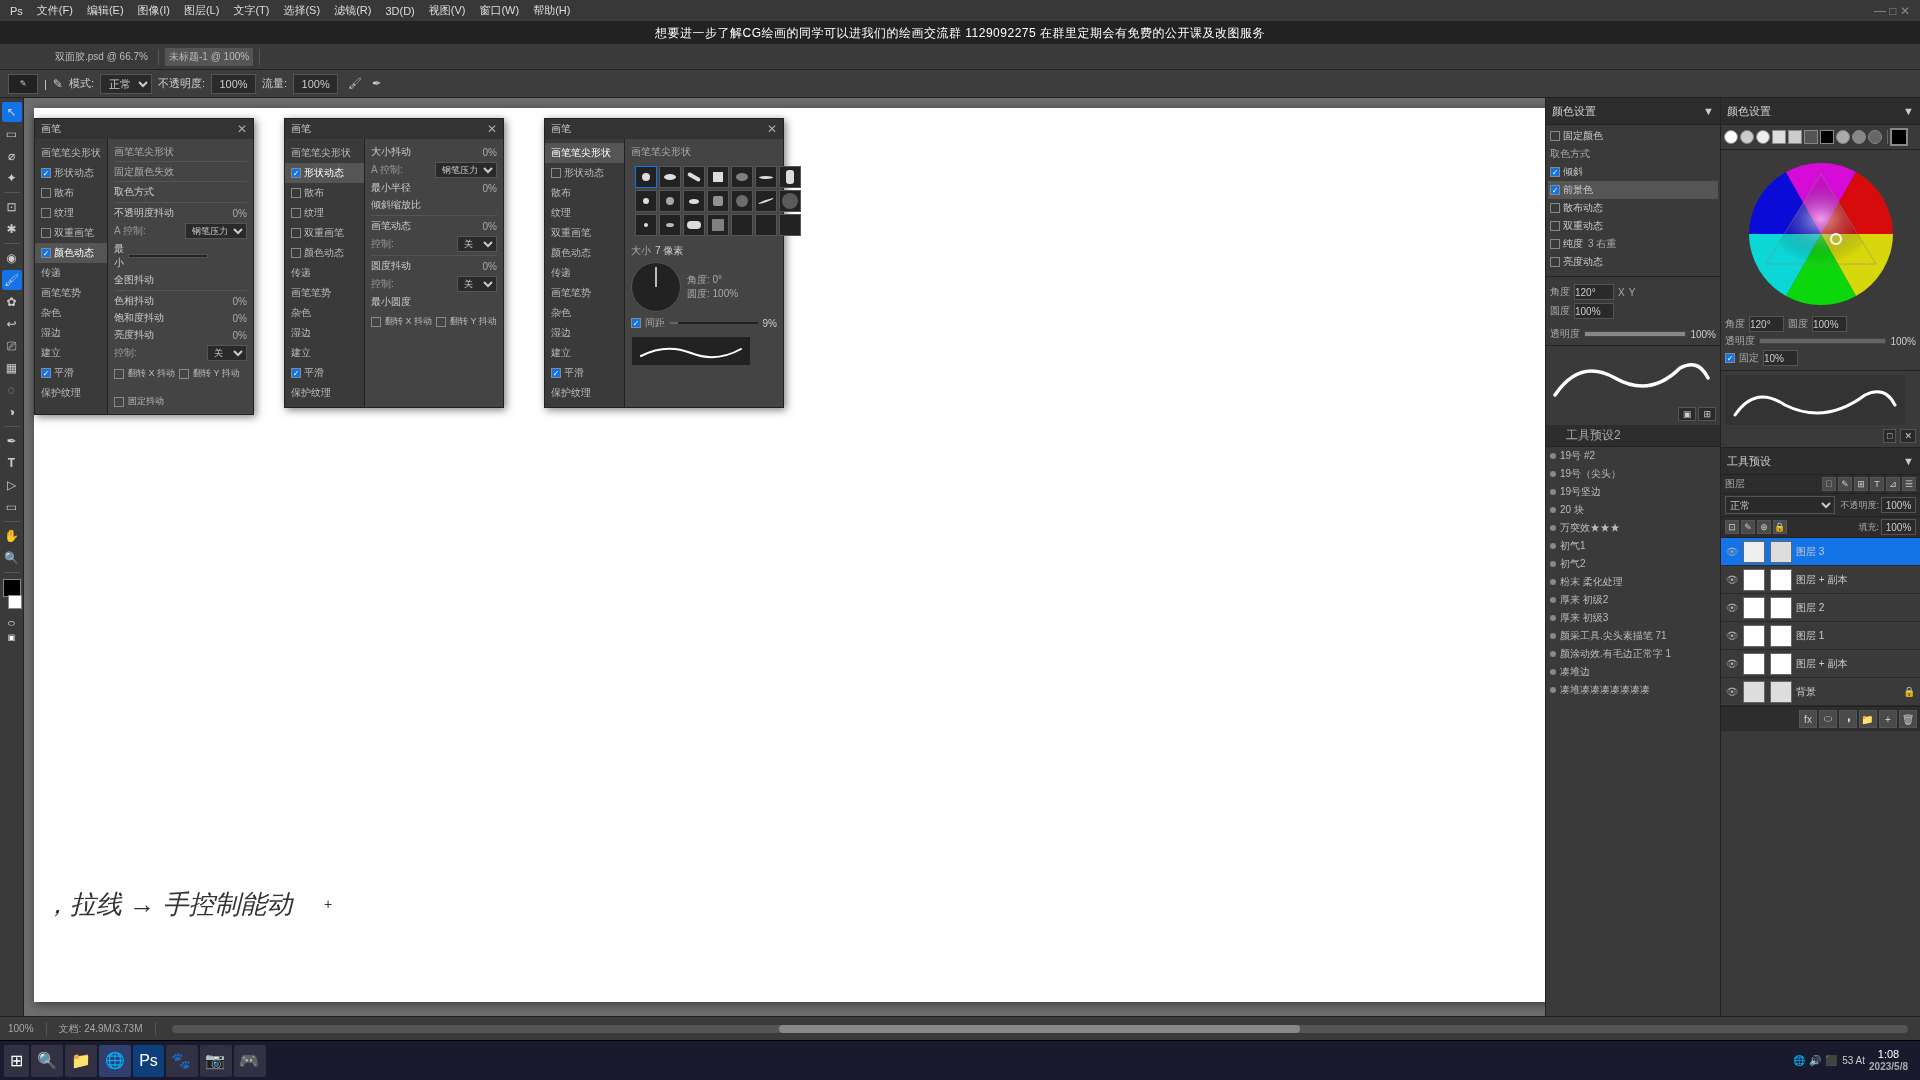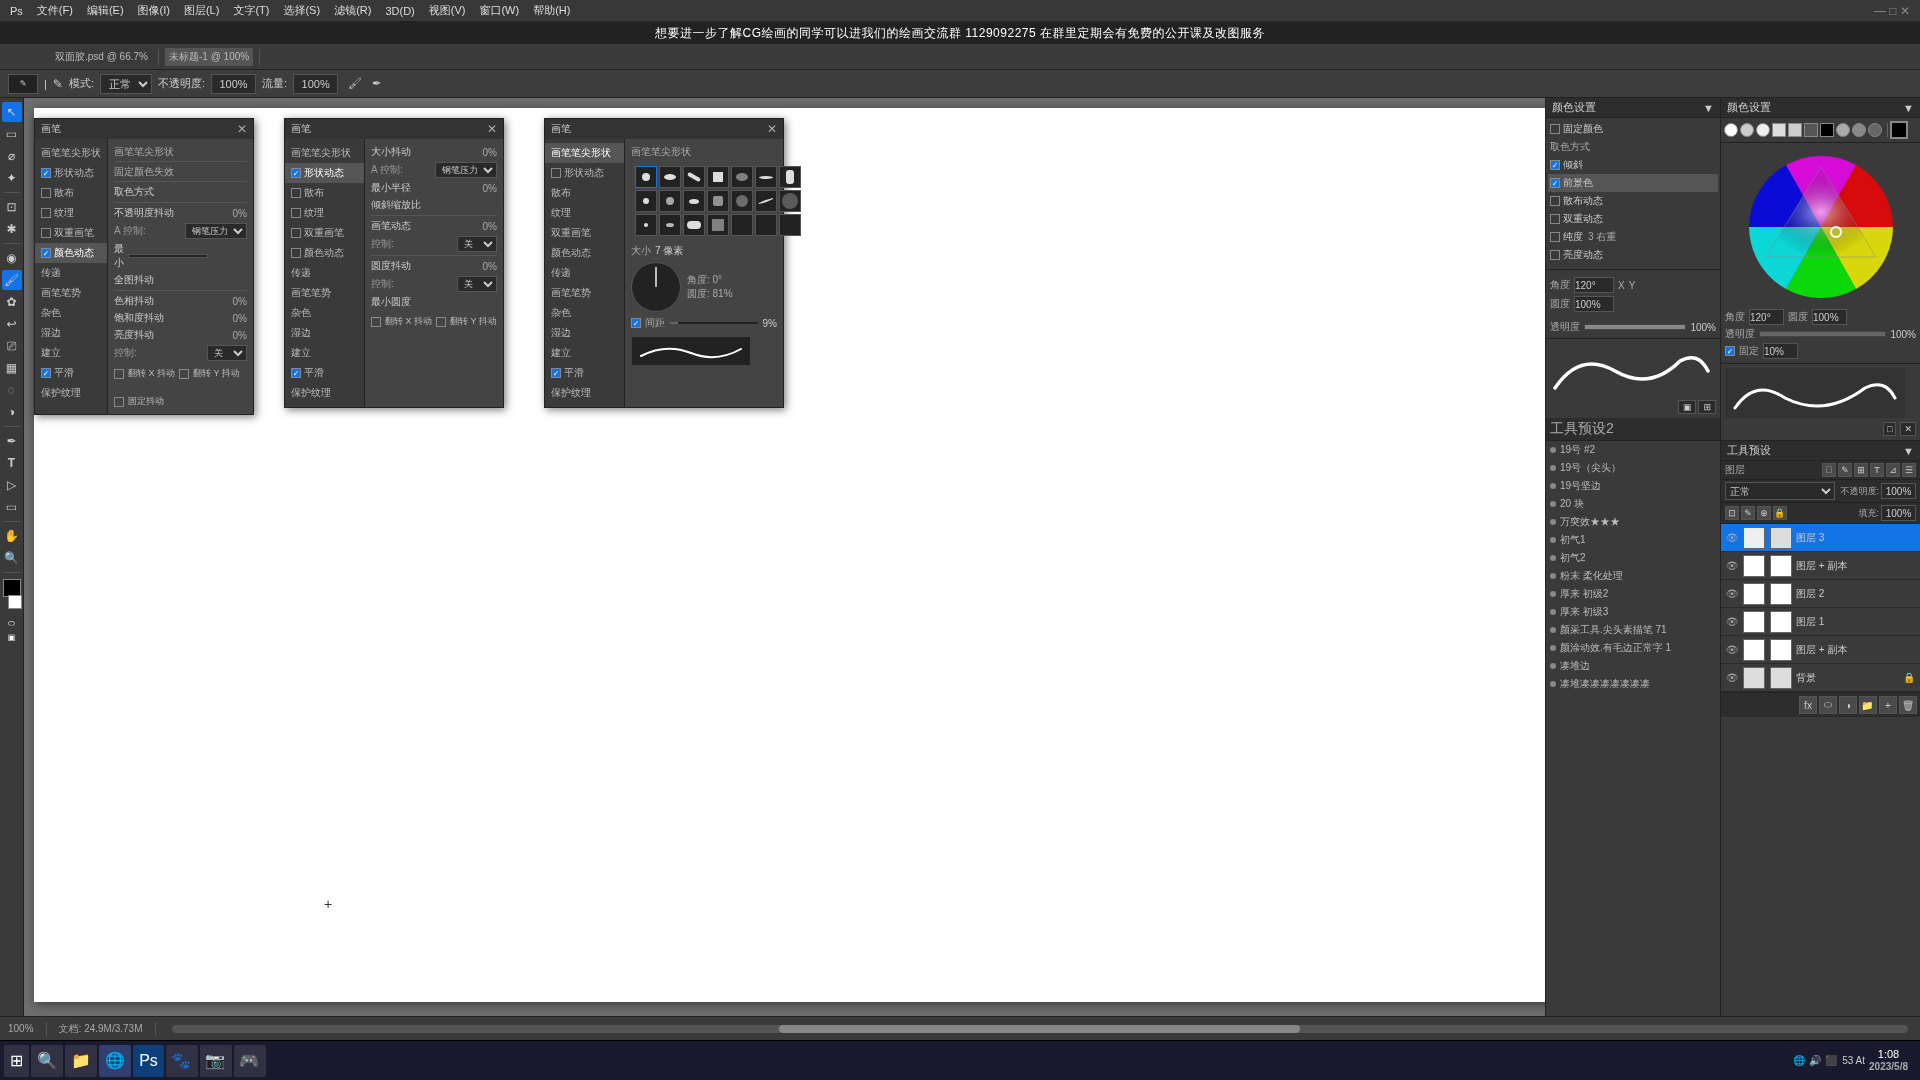--- a/index.html
+++ b/index.html
@@ -150,21 +150,21 @@
     #canvas-bg {
       position: absolute;
       top: 40px;
       left: 40px;
       right: 300px;
       bottom: 10px;
       background: #fff;
     }
     .panel-header {
       background: #2d2d2d;
-      height: 20px;
+      height: 27px;
       display: flex;
       align-items: center;
       padding: 0 6px;
       font-size: 11px;
       color: #ccc;
       cursor: pointer;
       border-bottom: 1px solid #222;
       justify-content: space-between;
     }
     .brush-list-item {
@@ -803,21 +803,21 @@
               <span style="font-size:10px; color:#aaa;">大小</span>
               <span style="font-size:10px; color:#ccc;">7 像素</span>
             </div>
 
             <div style="display:flex; align-items:center; gap:6px; margin:4px 0;">
               <div style="position:relative; width:50px; height:50px; background:#222; border:1px solid #555; border-radius:50%;">
                 <div style="position:absolute; width:2px; height:20px; background:#bbb; top:50%; left:50%; transform:translate(-50%,-100%) rotate(0deg); transform-origin: bottom center;"></div>
               </div>
               <div>
                 <div style="font-size:10px; color:#aaa;">角度: 0°</div>
-                <div style="font-size:10px; color:#aaa;">圆度: 81%</div>
+                <div style="font-size:10px; color:#aaa;">圆度: 100%</div>
               </div>
             </div>
 
             <div style="display:flex; align-items:center; gap:4px; margin:2px 0;">
               <div class="check-box checked">✓</div>
               <span style="font-size:10px; color:#aaa;">间距</span>
               <div style="flex:1; height:4px; background:#222; border:1px solid #444;">
                 <div style="width:9%; height:100%; background:#666;"></div>
               </div>
               <span style="font-size:10px; color:#ccc;">9%</span>
@@ -825,20 +825,23 @@
 
             <div style="width:120px; height:30px; background:#222; border:1px solid #444; margin-top:6px; display:flex; align-items:center; justify-content:center;">
               <svg width="110" height="20">
                 <path d="M5,15 Q30,2 55,12 Q80,22 105,8" stroke="white" stroke-width="2" fill="none" stroke-linecap="round"></path>
               </svg>
             </div>
           </div>
         </div>
       </div>
 
+      <div class="canvas-annotation" style="bottom:80px; left:10px; color:#333; font-size:26px; font-style:italic;">
+        <span>，拉线  →  手控制能动</span>
+      </div>
 
       <div style="position:absolute; bottom:90px; left:290px; color:#333; font-size:14px;">+</div>
 
     </div>
 
     <div style="position:absolute; right:0; top:0; width:200px; height:100%; background:#3a3a3a; border-left:1px solid #222; display:flex; flex-direction:column;">
 
       <div class="panel-header">
         <span>颜色设置</span>
         <span>▼</span>
@@ -1076,21 +1079,21 @@
           <rect width="160" height="55" fill="#3a3a3a"></rect>
           <path d="M5,45 Q30,8 65,28 Q100,48 130,18 Q148,8 158,28" stroke="white" stroke-width="3.5" fill="none" stroke-linecap="round" stroke-linejoin="round"></path>
         </svg>
         <div style="display:flex; justify-content:flex-end; gap:2px;">
           <button style="background:#2a2a2a; border:1px solid #555; color:#ccc; font-size:9px; padding:1px 4px; cursor:pointer;">▣</button>
           <button style="background:#2a2a2a; border:1px solid #555; color:#ccc; font-size:9px; padding:1px 4px; cursor:pointer;">⊞</button>
         </div>
       </div>
 
       <div style="flex:1; overflow-y:auto;">
-        <div style="display:flex; align-items:center; gap:2px; padding:2px 4px; background:#2d2d2d; border-bottom:1px solid #222; font-size:14px; color:#aaa;">
+        <div style="display:flex; align-items:center; gap:2px; padding:2px 20px; background:#2d2d2d; border-bottom:1px solid #222; font-size:12px; color:#aaa;">
           工具预设2
         </div>
         <div class="brush-list-item" style="display:flex;align-items:center;padding:2px 4px;font-size:10px;color:#bbb;">
           <div class="brush-dot"></div>
           <span>19号 #2</span>
         </div>
         <div class="brush-list-item" style="display:flex;align-items:center;padding:2px 4px;font-size:10px;color:#bbb;">
           <div class="brush-dot"></div>
           <span>19号（尖头）</span>
         </div>

